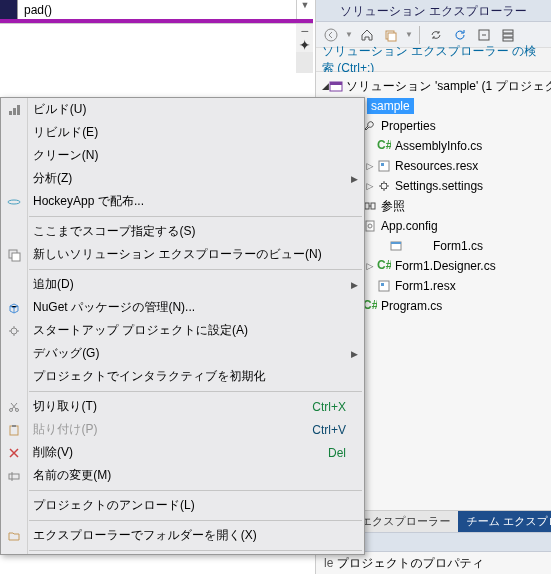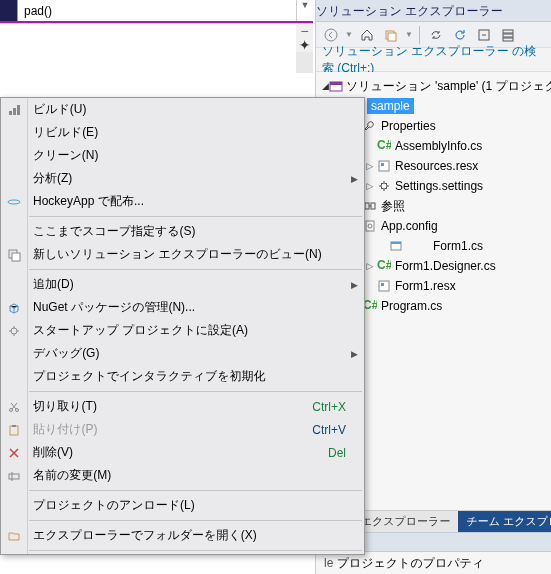--- a/index.html
+++ b/index.html
@@ -1,34 +1,34 @@
 <!DOCTYPE html>
 <html><head>
 <meta charset="utf-8">
 <style>
 * { margin: 0; padding: 0; box-sizing: border-box; font-family: "Meiryo UI", "Segoe UI", sans-serif; font-size: 12px; }
 body { width: 551px; height: 574px; background: #fff; overflow: hidden; position: relative; }
 .top-left { position: absolute; top: 0; left: 0; width: 313px; height: 78px; background: #fff; }
-.dropdown-bar { height: 23px; border-bottom: 2px solid #a21caf; background: #fff; display: flex; align-items: flex-start; }
+.dropdown-bar { height: 23px; border-bottom: 4px solid #a21caf; background: #fff; display: flex; align-items: flex-start; }
 .dd-left { width: 18px; height: 100%; background: #1e1e50; border-right: 1px solid #999; }
 .dd-mid { flex: 1; height: 100%; padding-left: 6px; display: flex; align-items: center; border-right: 1px solid #ccc; }
 .dd-arrow { width: 16px; text-align: center; color: #666; font-size: 9px; }
 .editor-area { height: 50px; border-top: 1px solid #ccc; position: relative; background: #fff; }
 .editor-scroll { position: absolute; right: 0; top: 0; width: 17px; height: 100%; background: #f0f0f0; display: flex; flex-direction: column; align-items: center; }
 .editor-scroll .dash { height: 14px; display: flex; align-items: center; font-size: 14px; color: #666; }
 .editor-scroll .plus { height: 14px; display: flex; align-items: center; font-size: 14px; color: #333; }
 .ctx-menu { position: absolute; top: 97px; left: 0; width: 365px; background: #eaeaec; border: 1px solid #999; box-shadow: 2px 2px 6px rgba(0,0,0,0.3); z-index: 10; }
 .ctx-menu .gutter { position: absolute; left: 0; top: 0; bottom: 0; width: 27px; background: #eaeaec; border-right: 1px solid #d0d0d0; }
 .mi { position: relative; height: 23px; display: flex; align-items: center; padding-left: 32px; padding-right: 36px; cursor: default; }
 .mi .icon { position: absolute; left: 4px; width: 18px; height: 18px; display: flex; align-items: center; justify-content: center; }
 .mi .shortcut { position: absolute; right: 18px; color: #15803d; }
 .mi .sub { position: absolute; right: 6px; font-size: 9px; color: #555; }
 .sep { height: 1px; margin: 3px 2px 3px 28px; background: #c5c5c5; }
 .panel { position: absolute; top: 0; right: 0; width: 236px; height: 574px; background: #f3f3f3; border-left: 1px solid #ccc; display: flex; flex-direction: column; }
-.panel-title { background: #dce3ec; color: #1e1e50; height: 22px; padding: 3px 0; font-weight: normal; border-bottom: 1px solid #c5cbd6; }
+.panel-title { background: #dce3ec; color: #1e1e50; height: 22px; padding: 3px 24px; font-weight: normal; border-bottom: 1px solid #c5cbd6; }
 .toolbar { height: 26px; display: flex; align-items: center; padding: 0 4px; gap: 2px; background: #eef0f3; border-bottom: 1px solid #ddd; }
 .toolbar .tbtn { width: 22px; height: 22px; display: flex; align-items: center; justify-content: center; color: #555; cursor: default; }
 .toolbar .tsep { width: 1px; height: 18px; background: #bbb; margin: 0 3px; }
 .search { height: 24px; padding: 2px 6px; color: #0369a1; border-bottom: 1px solid #ddd; display: flex; align-items: center; justify-content: space-between; }
 .tree { flex: 1; background: #f6f6f6; padding: 4px 0; overflow: hidden; }
 .tn { display: flex; align-items: center; height: 20px; cursor: default; white-space: nowrap; }
 .tn .exp { width: 12px; display: inline-flex; justify-content: center; font-size: 9px; color: #666; }
 .tn .exp.open { color: #333; }
 .tn .ico { width: 16px; height: 16px; margin-right: 3px; display: inline-flex; align-items: center; justify-content: center; }
 .tn.selected .label { background: #3399ff; color: #fff; padding: 1px 4px; }

